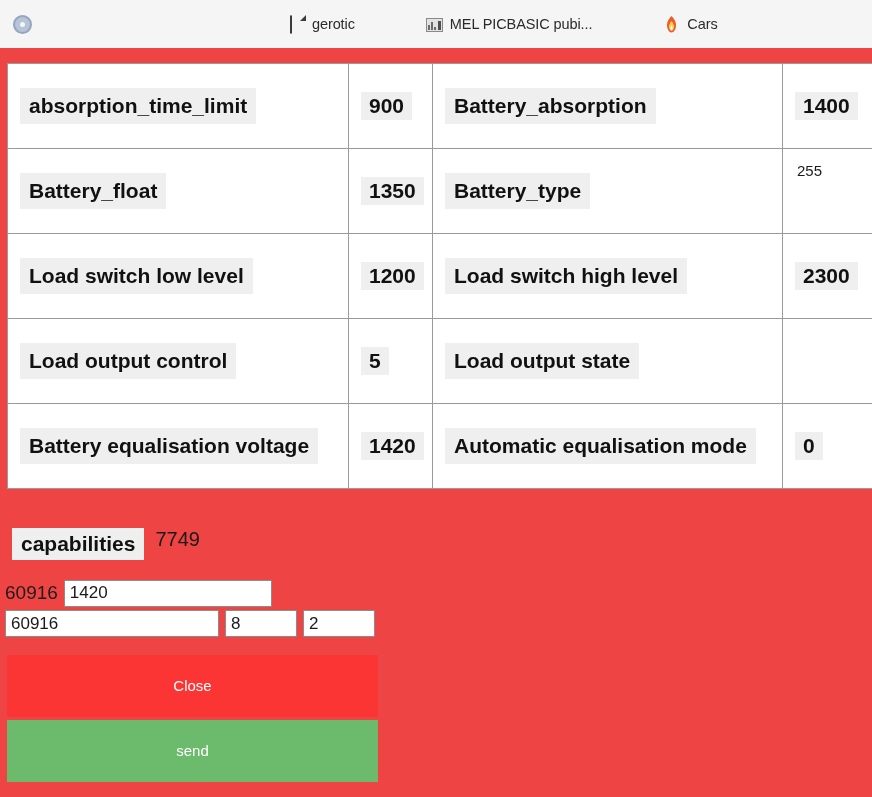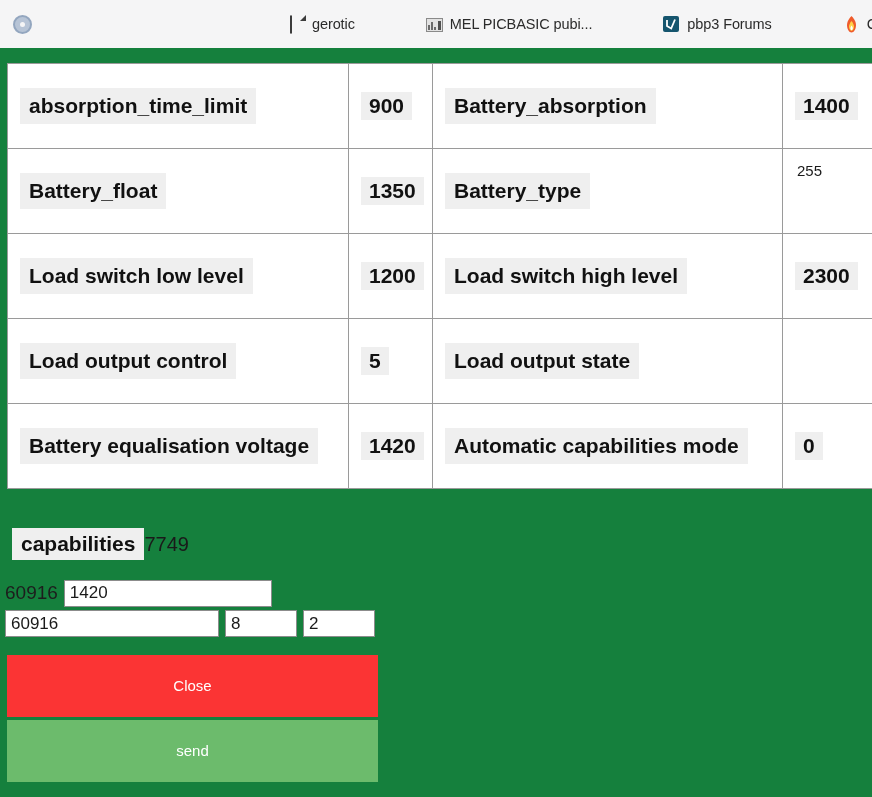--- a/index.html
+++ b/index.html
@@ -128,21 +128,21 @@
   }
   
   .ico-flame { width: 15px; height: 17px; margin-left: 1px; }
 
   
   .page {
     position: absolute;
     left: 0; top: 48px;
     width: 872px;
     height: 749px;
-    background: #15803d;
+    background: #ef4444;
   }
 
   
   .settings-table {
     position: absolute;
     left: 7px;
     top: 15px;
     width: 1010px;              
     border-collapse: collapse;
     background: #ffffff;
@@ -185,21 +185,22 @@
     padding: 2px 0 0 2px;
   }
   .empty-val { display: block; }
 
   
   .capabilities-row {
     position: absolute;
     left: 12px;
     top: 480px;
     display: flex;
-    align-items: center;
+    align-items: flex-start;
+    gap: 11px;
   }
   .cap-label {
     background: #efefef;
     font-weight: bold;
     font-size: 21px;
     color: #111111;
     padding: 4px 9px;
     display: inline-block;
   }
   .cap-value {
@@ -294,30 +295,20 @@
       <span class="ico-list">
           <i></i>
           <i></i>
           <i></i>
           <i></i>
         </span>
     </span>
     <span class="bm-label">MEL PICBASIC pubi...</span>
   </div>
 
-  <div class="bm-item">
-    <span class="bm-ico">
-      <span class="ico-v">
-        <svg width="12" height="12" viewBox="0 0 12 12" aria-hidden="true">
-          <path d="M2 2 L2 8 L6.2 10.5 L10 1.5" fill="none" stroke="#ffffff" stroke-width="1.8"></path>
-        </svg>
-      </span>
-    </span>
-    <span class="bm-label">pbp3 Forums</span>
-  </div>
 
 
   <div class="bm-item">
     <span class="bm-ico">
       <svg class="ico-flame" viewBox="0 0 15 17" aria-hidden="true">
         <path d="M7.5 0 C7.5 0 3 4.2 3 9 C3 13.2 5.1 16.5 7.5 16.5 C9.9 16.5 12 13.2 12 9 C12 4.2 7.5 0 7.5 0 Z" fill="#ef5b2b"></path>
         <path d="M7.5 5 C7.5 5 5 8 5 10.6 C5 13 6.3 14.8 7.5 14.8 C8.7 14.8 10 13 10 10.6 C10 8 7.5 5 7.5 5 Z" fill="#ffd04a"></path>
         <path d="M7.6 9.5 C7.6 9.5 6.4 11 6.4 12.3 C6.4 13.4 7 14.2 7.6 14.2 C8.2 14.2 8.8 13.4 8.8 12.3 C8.8 11 7.6 9.5 7.6 9.5 Z" fill="#ffffff"></path>
       </svg>
     </span>
@@ -424,21 +415,21 @@
               <span class="chip">Battery equalisation voltage</span>
             </span>
         </td>
         <td class="col-value">
           <span class="cell-inner">
               <span class="chip num">1420</span>
             </span>
         </td>
         <td class="col-label2">
           <span class="cell-inner">
-              <span class="chip">Automatic capabilities mode</span>
+              <span class="chip">Automatic equalisation mode</span>
             </span>
         </td>
         <td class="col-value2">
           <span class="cell-inner">
               <span class="chip num">0</span>
             </span>
         </td>
       </tr>
 
     </tbody>

